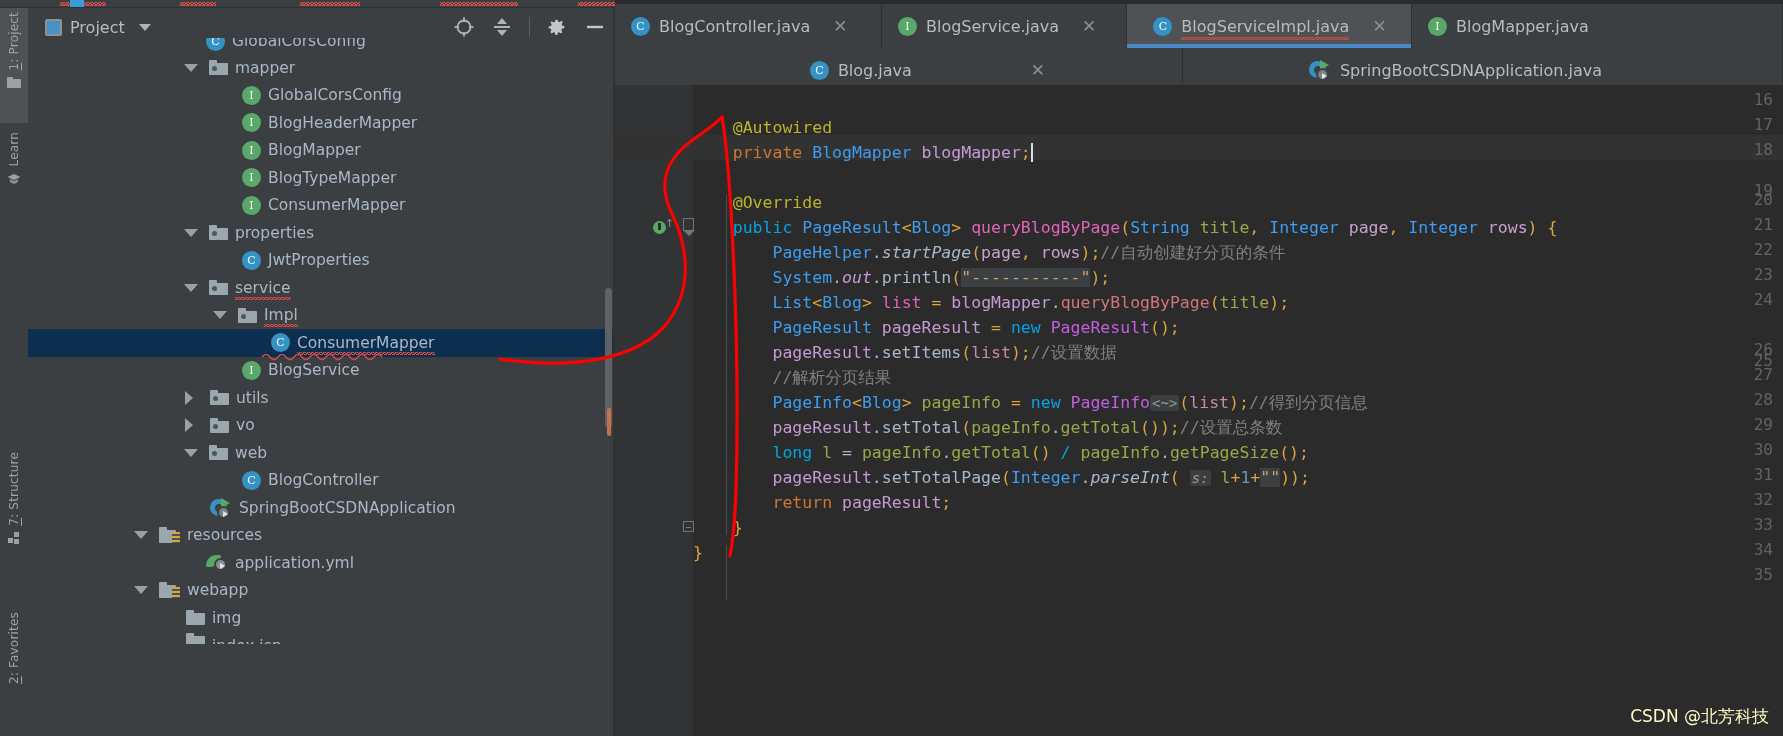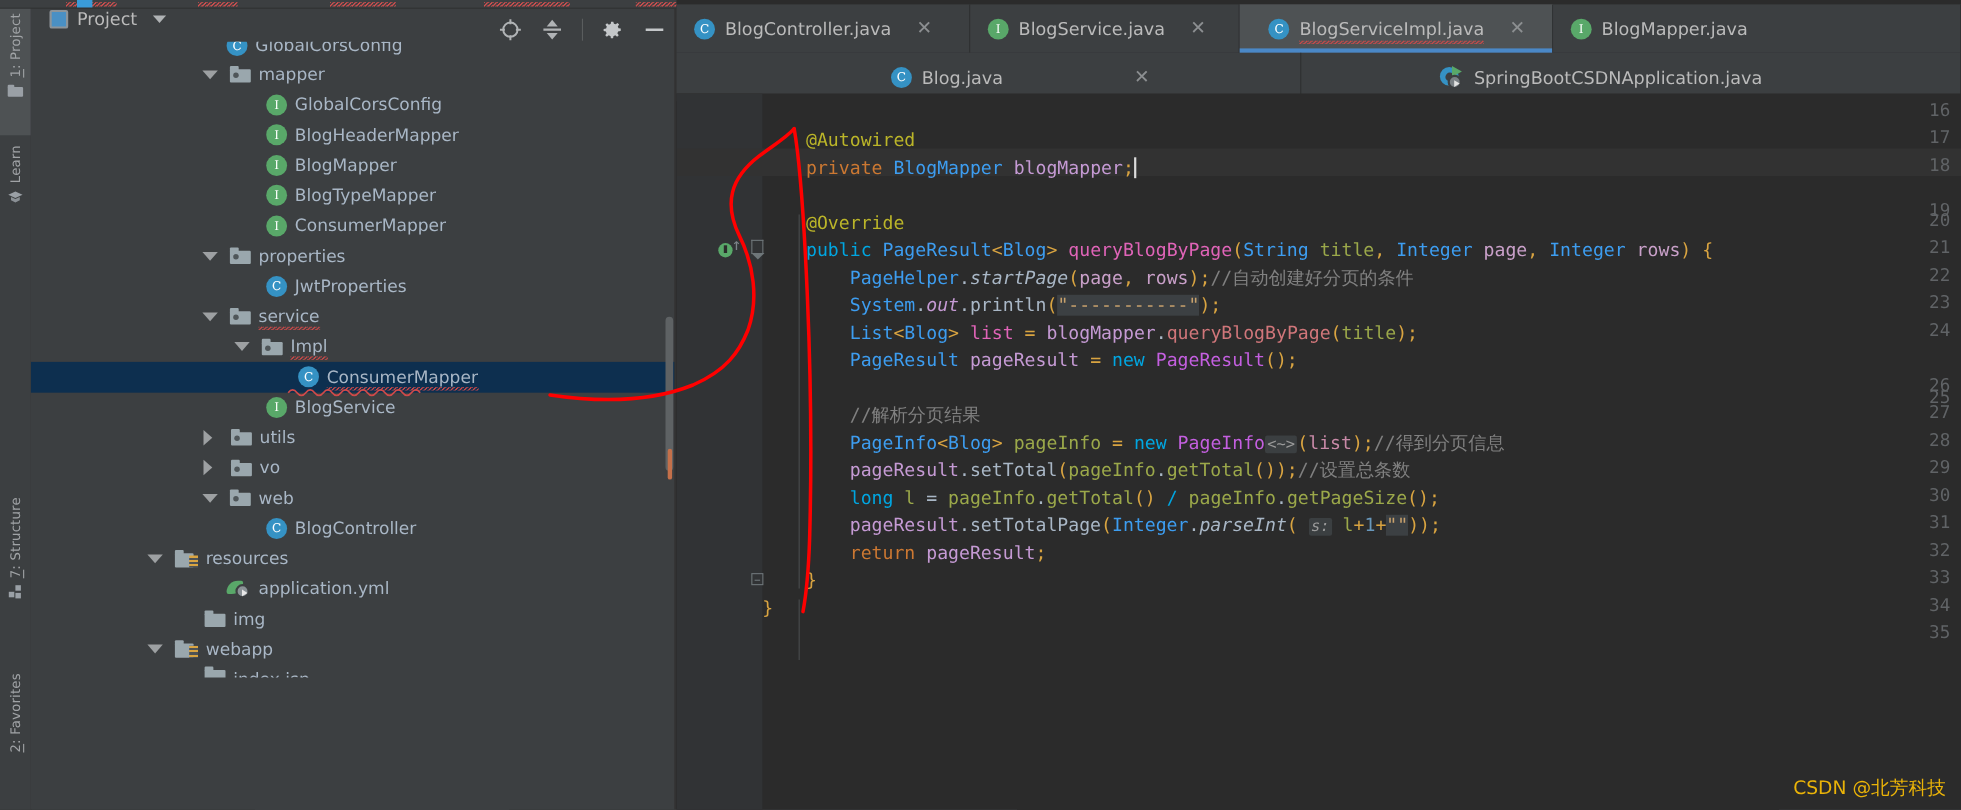--- a/index.html
+++ b/index.html
@@ -77,21 +77,21 @@
   .gl-struct i:nth-child(3){ left:6px; top:7px; }
 
   
   .project-panel {
     position: absolute; left: 28px; top: 8px;
     width: 586px; height: 728px;
     background: #3c3f41;
   }
   .pp-header {
     position: absolute; left: 0; top: 0; width: 586px; height: 38px;
-    display: flex; align-items: flex-start;
+    display: flex; align-items: center;
   }
   .pp-title-wrap {
     display: flex; align-items: center; gap: 8px; margin-left: 17px;
   }
   .pp-proj-icon {
     width: 17px; height: 17px; border: 2px solid #8d9499;
     background: #4a90c4; border-radius: 2px; box-sizing: border-box;
   }
   .pp-title {
     color: #bbbbbb; font-size: 16px;
@@ -378,21 +378,21 @@
 
   
   .annot-svg {
     position: absolute; left: 0; top: 0; width: 1783px; height: 736px;
     pointer-events: none;
   }
 
   
   .watermark {
     position: absolute; right: 14px; bottom: 8px;
-    color: #eab308; font-size: 17px;
+    color: #fef9c3; font-size: 17px;
     font-family: "DejaVu Sans", sans-serif;
   }
 </style>
 </head>
 <body>
 
 <div id="app">
 
   <div class="top-strip">
     <div class="squig" style="left:60px;  width:46px;"></div>
@@ -619,20 +619,30 @@
           </div>
         <div class="tlabel">web</div>
       </div>
 
       <div class="trow">
         <div style="width:214px;flex:0 0 auto;"></div>
         <div class="ico badge c">C</div>
         <div class="tlabel">BlogController</div>
       </div>
 
+      <div class="trow">
+        <div style="width:182px;flex:0 0 auto;"></div>
+        <div class="ico ico-spring">
+          <div class="circ"></div>
+            <div class="hole"></div>
+            <div class="play"></div>
+            <div class="run"></div>
+        </div>
+        <div class="tlabel">SpringBootCSDNApplication</div>
+      </div>
 
       <div class="trow">
         <div style="width:106px;flex:0 0 auto;"></div>
         <div class="tw-arrow arrow-down"></div>
         <div style="width:11px;flex:0 0 auto;"></div>
         <div class="ico ico-res">
             <div class="t"></div>
             <div class="b"></div>
             <div class="ln"></div>
           </div>
@@ -642,38 +652,38 @@
       <div class="trow">
         <div style="width:178px;flex:0 0 auto;"></div>
         <div class="ico ico-yml">
             <div class="leaf"></div>
             <div class="run"></div>
           </div>
         <div class="tlabel">application.yml</div>
       </div>
 
       <div class="trow">
-        <div style="width:158px;flex:0 0 auto;"></div>
-        <div class="ico ico-plain">
-            <div class="t"></div>
-            <div class="b"></div>
-          </div>
-        <div class="tlabel">img</div>
-      </div>
-
-      <div class="trow">
         <div style="width:106px;flex:0 0 auto;"></div>
         <div class="tw-arrow arrow-down"></div>
         <div style="width:11px;flex:0 0 auto;"></div>
         <div class="ico ico-res">
             <div class="t"></div>
             <div class="b"></div>
             <div class="ln"></div>
           </div>
         <div class="tlabel">webapp</div>
+      </div>
+
+      <div class="trow">
+        <div style="width:158px;flex:0 0 auto;"></div>
+        <div class="ico ico-plain">
+            <div class="t"></div>
+            <div class="b"></div>
+          </div>
+        <div class="tlabel">img</div>
       </div>
 
       <div class="trow" style="height:12px;overflow:hidden;">
         <div style="width:158px;flex:0 0 auto;"></div>
         <div class="ico ico-plain" style="margin-top:6px;">
             <div class="t"></div>
             <div class="b"></div>
           </div>
         <div class="tlabel" style="margin-top:16px;">index.jsp</div>
       </div>
@@ -777,20 +787,21 @@
         <div class="cl" style="top:130px;"><span class="kw2">    public </span><span class="cls2">PageResult</span><span class="gen">&lt;</span><span class="cls2">Blog</span><span class="gen">&gt; </span><span class="methp">queryBlogByPage</span><span class="punc">(</span><span class="cls2">String </span><span class="fieldg">title</span><span class="punc">, </span><span class="cls2">Integer </span><span class="var-p">page</span><span class="punc">, </span><span class="cls2">Integer </span><span class="var-p">rows</span><span class="punc">) </span><span class="gen">{</span></div>
 
         <div class="cl" style="top:155px;"><span class="cls2">        PageHelper</span><span class="par">.</span><span class="ital" style="color:#a9b7c6;">startPage</span><span class="punc">(</span><span class="var-p">page</span><span class="punc">, </span><span class="var-p">rows</span><span class="punc">);</span><span class="cmt">//自动创建好分页的条件</span></div>
 
         <div class="cl" style="top:180px;"><span class="cls2">        System</span><span class="par">.</span><span class="ital field">out</span><span class="par">.println</span><span class="punc">(</span><span class="strhl">"-----------"</span><span class="punc">);</span></div>
 
         <div class="cl" style="top:205px;"><span class="cls2">        List</span><span class="gen">&lt;</span><span class="cls2">Blog</span><span class="gen">&gt; </span><span class="methp">list</span><span class="punc"> = </span><span class="field">blogMapper</span><span class="par">.</span><span class="methr">queryBlogByPage</span><span class="punc">(</span><span class="fieldg">title</span><span class="punc">);</span></div>
 
         <div class="cl" style="top:230px;"><span class="cls2">        PageResult </span><span class="field">pageResult</span><span class="punc"> = </span><span class="kw2">new </span><span class="meth" style="color:#c45fe0;">PageResult</span><span class="punc">();</span></div>
 
+        <div class="cl" style="top:255px;"><span class="field">        pageResult</span><span class="par">.setItems</span><span class="punc">(</span><span class="methp" style="color:#c98aa8;">list</span><span class="punc">);</span><span class="cmt">//设置数据</span></div>
 
         <div class="cl" style="top:280px;"><span class="cmt">        //解析分页结果</span></div>
 
         <div class="cl" style="top:305px;"><span class="cls2">        PageInfo</span><span class="gen">&lt;</span><span class="cls2">Blog</span><span class="gen">&gt; </span><span class="fieldg">pageInfo</span><span class="punc"> = </span><span class="kw2">new </span><span class="meth" style="color:#c45fe0;">PageInfo</span><span class="hint">&lt;~&gt;</span><span class="punc">(</span><span class="methp" style="color:#c98aa8;">list</span><span class="punc">);</span><span class="cmt">//得到分页信息</span></div>
 
         <div class="cl" style="top:330px;"><span class="field">        pageResult</span><span class="par">.setTotal</span><span class="punc">(</span><span class="fieldg">pageInfo</span><span class="par">.</span><span class="fieldg">getTotal</span><span class="punc">());</span><span class="cmt">//设置总条数</span></div>
 
         <div class="cl" style="top:355px;"><span class="kw2">        long </span><span class="fieldg">l</span><span class="par"> = </span><span class="fieldg">pageInfo</span><span class="par">.</span><span class="fieldg">getTotal</span><span class="punc">() </span><span class="kw2">/ </span><span class="fieldg">pageInfo</span><span class="par">.</span><span class="fieldg">getPageSize</span><span class="punc">();</span></div>
 
         <div class="cl" style="top:380px;"><span class="field">        pageResult</span><span class="par">.setTotalPage</span><span class="punc">(</span><span class="cls2">Integer</span><span class="par">.</span><span class="ital">parseInt</span><span class="punc">( </span><span class="hint">s:</span><span class="fieldg"> l</span><span class="punc">+</span><span class="num">1</span><span class="punc">+</span><span class="strhl">""</span><span class="punc">));</span></div>

